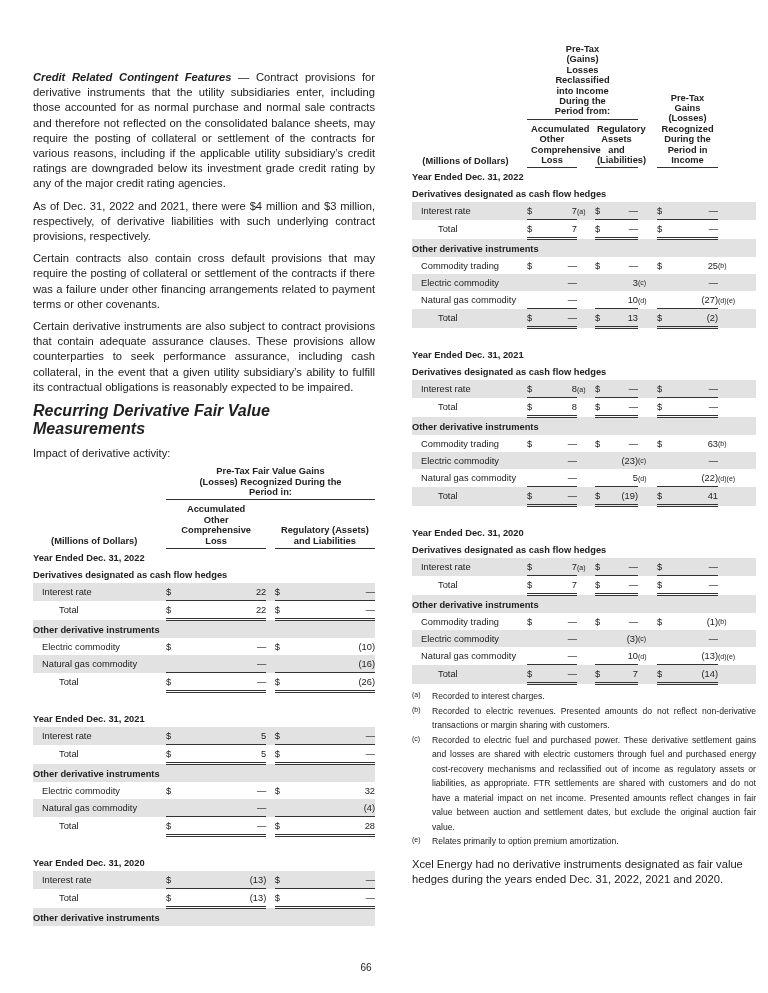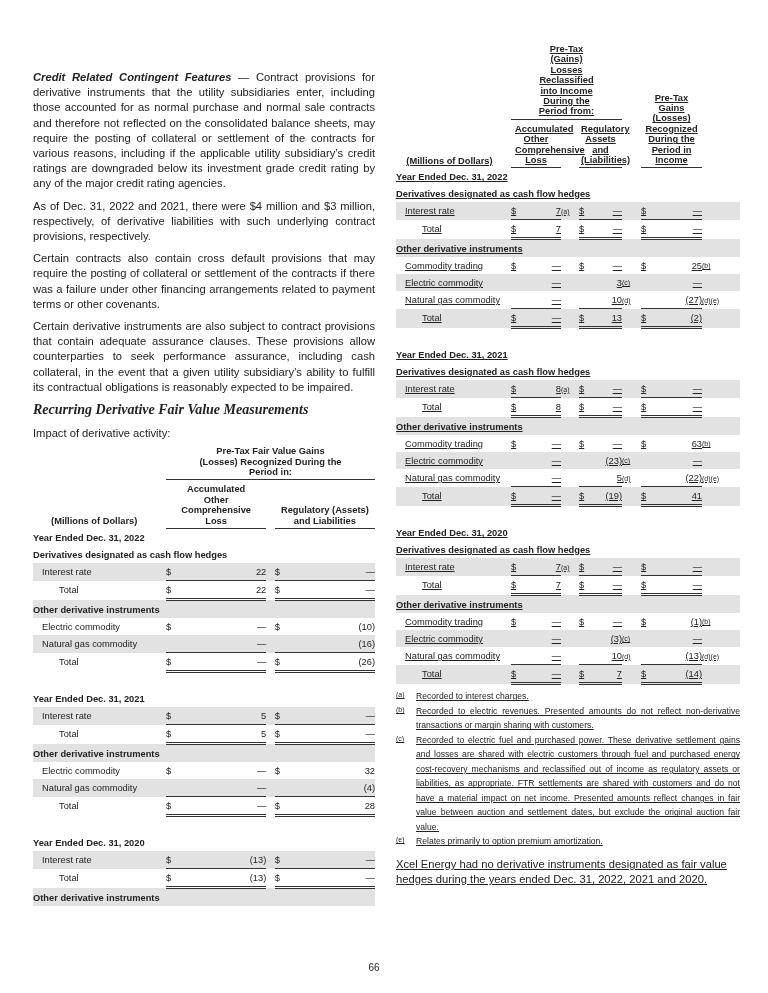--- a/index.html
+++ b/index.html
@@ -1,23 +1,23 @@
 <!DOCTYPE html>
 <html><head>
 <meta charset="utf-8">
 <style>
   html, body { margin: 0; padding: 0; background: #fff; }
   body { width: 768px; height: 993px; position: relative; overflow: hidden;
          font-family: "Liberation Sans", sans-serif; color: #222; }
   .col { position: absolute; top: 0; }
   #left { left: 33px; width: 342px; }
-  #right { left: 396px; width: 344px; text-decoration: underline; }
+  #right { left: 412px; width: 344px; }
   p.para { margin: 0 0 7px 0; font-size: 11.2px; line-height: 15.2px; text-align: justify; }
   .lead { font-weight: bold; font-style: italic; }
-  h4.sub { margin: 6px 0 8px 0; font-size: 14px; font-weight: bold; font-style: italic; font-family: Liberation Serif, serif; }
+  h4.sub { margin: 6px 0 8px 0; font-size: 16px; font-weight: bold; font-style: italic; }
 
   table.fin { border-collapse: collapse; width: 100%; font-size: 9.3px; table-layout: fixed; }
   table.fin td, table.fin th { padding: 0; height: 17px; vertical-align: middle; white-space: nowrap; }
   table.fin th { font-weight: bold; font-size: 9.3px; line-height: 10.4px; text-align: center; vertical-align: bottom; padding-bottom: 2px; }
   .lbl { text-align: left; }
   .th-left { text-align: left; }
   .sec { font-weight: bold; }
   .ind1 { padding-left: 9px !important; }
   .ind2 { padding-left: 26px !important; }
   .shade td { background: #e2e2e2; }
@@ -27,21 +27,21 @@
   .dbl td.u { border-bottom: 3px double #333; }
   .ul-head { border-bottom: 1.5px solid #333; }
   .fn { font-size: 7px; vertical-align: super; padding-left: 3px; text-align: left; }
   .spacer td { height: 8px; }
 
   .footnotes { font-size: 8.6px; line-height: 14.5px; margin-top: 4px; }
   .fnrow { display: flex; text-align: justify; }
   .fnmark { width: 20px; flex: none; font-size: 7px; line-height: 11px; }
   .fntext { flex: 1; }
   .closing { margin-top: 8px; font-size: 11.2px; line-height: 15px; }
-  .pgnum { position: absolute; top: 962px; left: 12px; width: 724px; text-align: center; font-size: 10px; }
+  .pgnum { position: absolute; top: 962px; left: 4px; width: 724px; text-align: center; font-size: 10px; }
 </style>
 </head>
 <body>
 
 <div id="left" class="col" style="top:70px;">
   <p class="para"><span class="lead">Credit Related Contingent Features</span><span> — Contract provisions for derivative instruments that the utility subsidiaries enter, including those accounted for as normal purchase and normal sale contracts and therefore not reflected on the consolidated balance sheets, may require the posting of collateral or settlement of the contracts for various reasons, including if the applicable utility subsidiary’s credit ratings are downgraded below its investment grade credit rating by any of the major credit rating agencies.</span></p>
   <p class="para">As of Dec. 31, 2022 and 2021, there were $4 million and $3 million, respectively, of derivative liabilities with such underlying contract provisions, respectively.</p>
   <p class="para">Certain contracts also contain cross default provisions that may require the posting of collateral or settlement of the contracts if there was a failure under other financing arrangements related to payment terms or other covenants.</p>
   <p class="para">Certain derivative instruments are also subject to contract provisions that contain adequate assurance clauses. These provisions allow counterparties to seek performance assurance, including cash collateral, in the event that a given utility subsidiary’s ability to fulfill its contractual obligations is reasonably expected to be impaired.</p>
   <h4 class="sub">Recurring Derivative Fair Value Measurements</h4>

